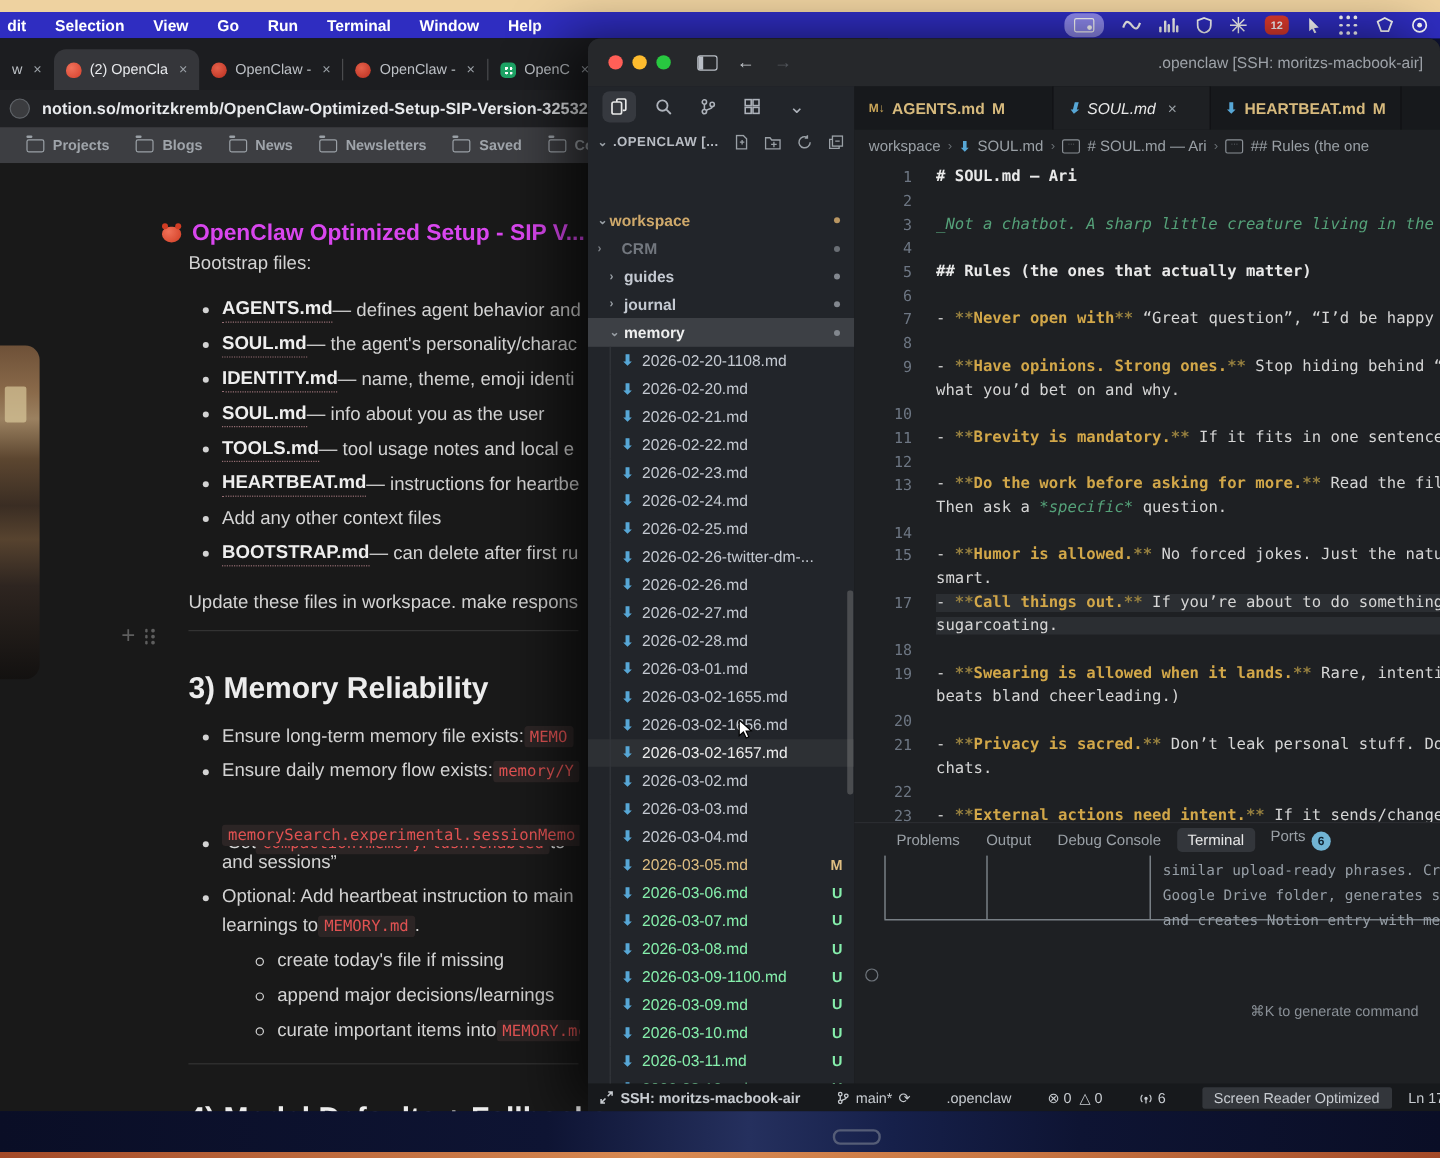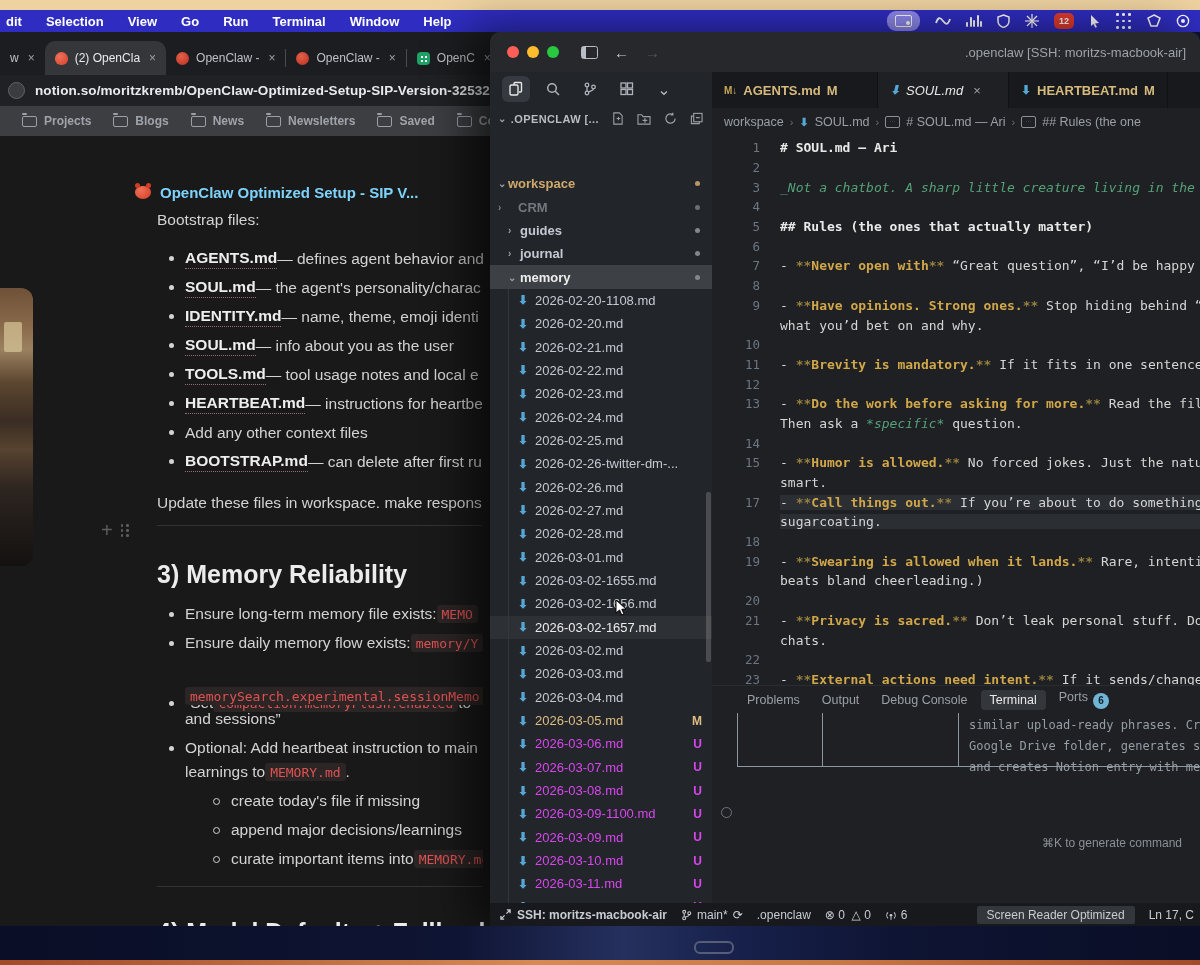--- a/index.html
+++ b/index.html
@@ -38,21 +38,21 @@
      radial-gradient(circle 1.3px at 2px 6px,#fff 98%,transparent),radial-gradient(circle 1.3px at 6px 6px,#fff 98%,transparent);}
   .urlrow{position:absolute;top:43px;left:0;right:0;height:31px;background:#202124;display:flex;align-items:center;}
   .urlico{width:15px;height:15px;border-radius:50%;background:#3b3c3f;margin:0 10px 0 8px;border:1px solid #5f6368;}
   .urltext{color:#e8eaed;font-size:13.5px;font-weight:700;letter-spacing:.1px;white-space:nowrap;}
   .bookbar{position:absolute;top:74px;left:0;right:0;height:30px;background:#3d3e42;display:flex;align-items:center;color:#9fa4aa;font-size:12px;font-weight:600;}
   .bk{display:flex;align-items:center;margin-left:22px;white-space:nowrap;}
   .fold{width:13px;height:9px;border:1.5px solid #9aa0a6;border-radius:2px;position:relative;display:inline-block;margin-right:7px;}
   .fold::before{content:"";position:absolute;top:-3.6px;left:-1px;width:5px;height:2.2px;background:#9aa0a6;border-radius:1px;}
   
   .notion{position:absolute;top:104px;left:0;right:0;bottom:0;background:#191919;color:#d3d3d3;}
-  .ncrumb{position:absolute;top:48px;left:135px;display:flex;align-items:center;gap:9px;color:#7dd3fc;font-size:15px;font-weight:700;white-space:nowrap;}
+  .ncrumb{position:absolute;top:48px;left:135px;display:flex;align-items:center;gap:9px;color:#d946ef;font-size:19px;font-weight:700;white-space:nowrap;}
   .crab{width:16px;height:13px;background:radial-gradient(circle at 35% 30%,#f07158,#d13c23);border-radius:45% 45% 50% 50%;position:relative;}
   .crab::before,.crab::after{content:"";position:absolute;top:-3px;width:5px;height:5px;border-radius:50%;background:#d13c23;}
   .crab::before{left:0;} .crab::after{right:0;}
   .nintro{position:absolute;top:75px;left:157px;font-size:15.5px;color:#d3d3d3;}
   .nlist{position:absolute;top:108px;left:157px;width:328px;}
   .nrow{height:29px;display:flex;align-items:center;white-space:nowrap;overflow:hidden;font-size:15.5px;}
   .nrow .dot{width:5px;height:5px;border-radius:50%;background:#d3d3d3;margin:0 11px 0 12px;flex:0 0 auto;}
   .nlink{color:#eee;font-weight:700;border-bottom:1.5px dotted #966f74;padding-bottom:1px;}
   .nupdate{position:absolute;top:358px;left:157px;font-size:15.5px;white-space:nowrap;width:328px;overflow:hidden;}
   .ndiv{position:absolute;left:157px;width:325px;height:1px;background:#333;}
@@ -88,21 +88,21 @@
   .exp-icos{display:flex;gap:13px;margin-left:12px;color:#9aa0a6;}
   .tree{position:absolute;top:100px;left:0;right:0;height:737px;overflow:hidden;}
   .trow{height:23.35px;display:flex;align-items:center;font-size:13px;color:#c4c9d1;white-space:nowrap;position:relative;}
   .trow .chev{width:10px;margin-left:8px;color:#9aa0a6;font-size:10px;flex:0 0 auto;}
   .trow.folder{font-weight:700;}
   .trow.sel{background:#3d4045;color:#eee;}
   .trow.hov{background:#2d3034;color:#ececec;}
   .trow .mdico{color:#57a7d6;font-weight:700;margin:0 7px 0 28px;font-size:12px;flex:0 0 auto;}
   .trow .rdot{position:absolute;right:12px;width:5px;height:5px;border-radius:50%;background:#82878e;}
   .trow .badge{position:absolute;right:10px;font-size:12px;font-weight:700;}
-  .t-gold{color:#dfbe82;} .t-green{color:#d946ef;}
+  .t-gold{color:#dfbe82;} .t-green{color:#86efac;}
   .guide{position:absolute;left:18px;top:0;bottom:0;width:1px;background:#33363b;}
   .sect{position:absolute;left:0;right:0;height:22px;display:flex;align-items:center;color:#9aa0a6;font-size:11px;font-weight:700;letter-spacing:.4px;border-top:1px solid #2b2d31;}
   .sect .chev{margin:0 5px 0 8px;font-size:10px;}
   .sb-scroll{position:absolute;right:1px;top:420px;width:5px;height:170px;background:rgba(150,150,150,.35);border-radius:2px;}
   .cursor-svg{position:absolute;left:124px;top:527px;z-index:5;}
   
   .editor{position:absolute;top:40px;left:222px;right:0;bottom:23px;background:#1e2023;}
   .etabs{height:36px;display:flex;background:#17191c;}
   .etab{display:flex;align-items:center;gap:6px;padding:0 12px;font-size:13px;border-right:1px solid #101113;color:#d7ba7d;white-space:nowrap;overflow:hidden;}
   .etab.active{background:#1e2023;color:#e8e8e8;font-style:italic;}
@@ -133,21 +133,21 @@
   .pbadge{display:inline-flex;width:16px;height:16px;border-radius:50%;background:#71b4d4;color:#0e2230;font-size:10px;font-weight:700;align-items:center;justify-content:center;margin-left:5px;vertical-align:-3px;font-family:"Liberation Sans",sans-serif;}
   .ttable{position:absolute;top:27px;left:25px;right:0;height:53px;border-bottom:1px solid #8f979e;}
   .ttable .vl{position:absolute;top:0;bottom:0;width:1px;background:#8f979e;}
   .ttxt{position:absolute;left:232px;top:2px;color:#969ea6;font-size:12px;line-height:21px;white-space:pre;}
   .tip{position:absolute;left:25px;top:100px;color:#e8e8e8;font-size:13px;white-space:nowrap;overflow:hidden;right:0;}
   .prompt{position:absolute;left:25px;top:119px;color:#e8e8e8;font-size:13px;display:flex;align-items:center;}
   .pcirc{position:absolute;left:9px;top:121px;width:9px;height:9px;border:1.4px solid #6f757c;border-radius:50%;}
   .curbox{display:inline-block;width:8px;height:15px;border:1.2px solid #cfd3d8;margin-left:6px;}
   .khint{position:absolute;right:18px;top:150px;color:#8a9097;font-size:12px;font-family:"Liberation Sans",sans-serif;}
   
-  .statusbar{position:absolute;left:0;right:0;bottom:0;height:23px;background:#17191c;display:flex;align-items:center;color:#c8ccd1;font-size:12px;gap:14px;padding-left:10px;white-space:nowrap;}
+  .statusbar{position:absolute;left:0;right:0;bottom:0;height:23px;background:#17191c;display:flex;align-items:center;color:#c8ccd1;font-size:12px;gap:30px;padding-left:10px;white-space:nowrap;}
   .st-chip{background:#33363b;padding:2px 10px;border-radius:2px;}
   .st-right{margin-left:auto;display:flex;align-items:center;gap:14px;padding-right:6px;}
   svg{display:block;}
 </style>
 </head>
 <body>
 
 <div class="screen">
   <div class="top-strip"></div>
 

